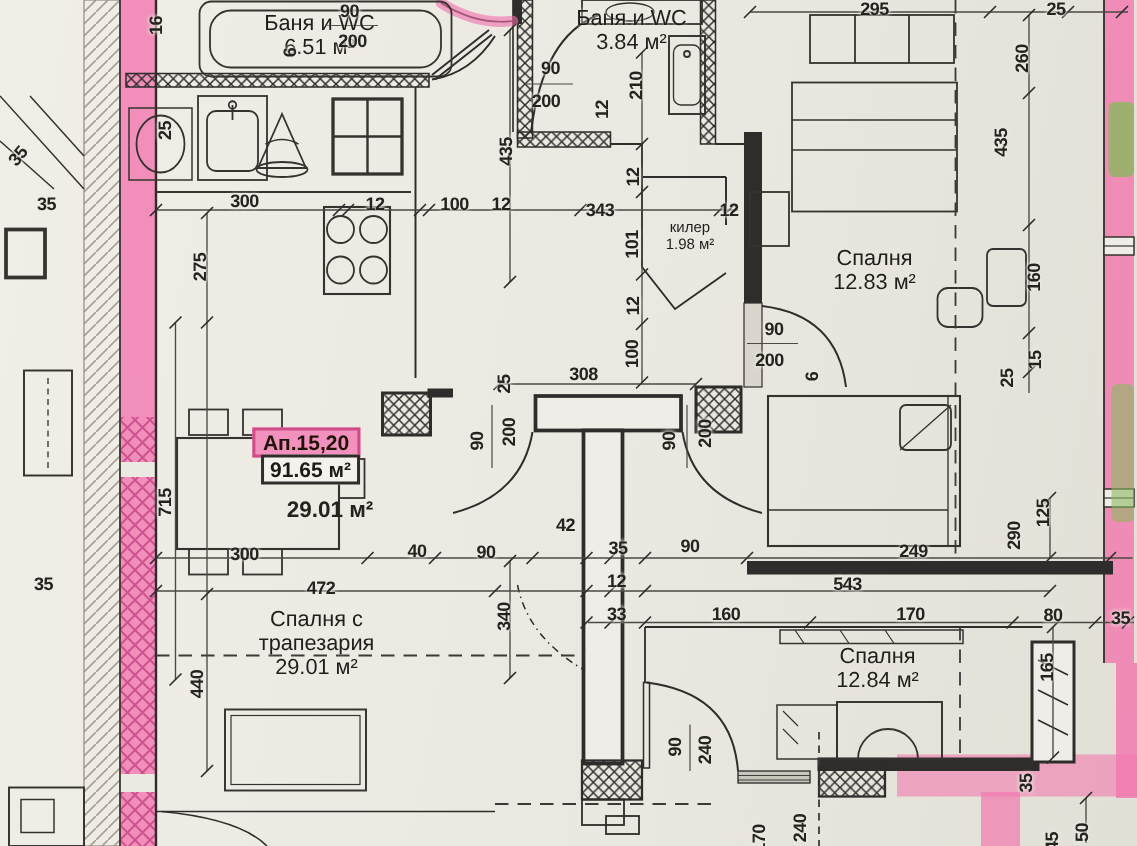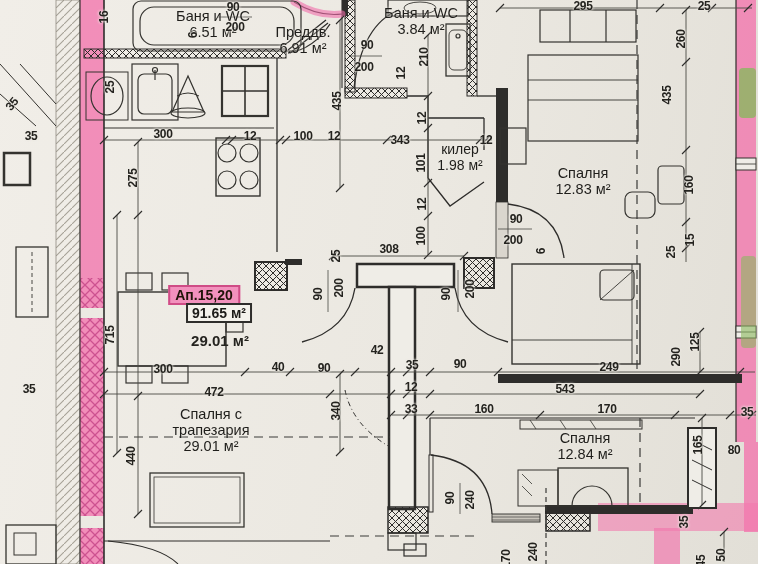--- a/index.html
+++ b/index.html
@@ -214,31 +214,27 @@
   </g>
 </svg>
 
 <div id="labels">
 
   <div class="room" style="left:213px;top:24px">
     <span>Баня и WC</span><br>
     <span>6.51 м²</span>
   </div>
 
-  <div class="room" style="left:303px;top:40px">
-    <span>Преддв.</span><br>
-    <span>6.91 м²</span>
-  </div>
 
   <div class="room" style="left:421px;top:21px">
     <span>Баня и WC</span><br>
     <span>3.84 м²</span>
   </div>
 
-  <div class="room" style="left:460px;top:158px;font-size:14px">
+  <div class="room" style="left:460px;top:158px;font-size:10px">
     <span>килер</span><br>
     <span>1.98 м²</span>
   </div>
 
   <div class="room" style="left:583px;top:181px">
     <span>Спалня</span><br>
     <span>12.83 м²</span>
   </div>
 
   <div class="room" style="left:211px;top:430px">
@@ -248,21 +244,21 @@
   </div>
 
   <div class="room" style="left:585px;top:446px">
     <span>Спалня</span><br>
     <span>12.84 м²</span>
   </div>
 
   <div class="unitlab" style="left:204px;top:295px">
     <span>Ап.15,20</span>
   </div>
-  <div class="areabox" style="left:219px;top:313px">
+  <div class="areabox" style="left:207px;top:313px">
     <span>91.65 м²</span>
   </div>
   <div class="innerarea" style="left:220px;top:340px">
     <span>29.01 м²</span>
   </div>
 
 <span class="dim" style="left: 233px; top: 7px; transform: translate(-50%, -50%) rotate(0deg);">90</span>
       <span class="dim" style="left: 235px; top: 27px; transform: translate(-50%, -50%) rotate(0deg);">200</span>
       <span class="dim" style="left: 163px; top: 134px; transform: translate(-50%, -50%) rotate(0deg);">300</span>
       <span class="dim" style="left: 250px; top: 136px; transform: translate(-50%, -50%) rotate(0deg);">12</span>
@@ -285,21 +281,21 @@
       <span class="dim" style="left: 377px; top: 350px; transform: translate(-50%, -50%) rotate(0deg);">42</span>
       <span class="dim" style="left: 412px; top: 365px; transform: translate(-50%, -50%) rotate(0deg);">35</span>
       <span class="dim" style="left: 460px; top: 364px; transform: translate(-50%, -50%) rotate(0deg);">90</span>
       <span class="dim" style="left: 609px; top: 367px; transform: translate(-50%, -50%) rotate(0deg);">249</span>
       <span class="dim" style="left: 214px; top: 392px; transform: translate(-50%, -50%) rotate(0deg);">472</span>
       <span class="dim" style="left: 411px; top: 387px; transform: translate(-50%, -50%) rotate(0deg);">12</span>
       <span class="dim" style="left: 565px; top: 389px; transform: translate(-50%, -50%) rotate(0deg);">543</span>
       <span class="dim" style="left: 411px; top: 409px; transform: translate(-50%, -50%) rotate(0deg);">33</span>
       <span class="dim" style="left: 484px; top: 409px; transform: translate(-50%, -50%) rotate(0deg);">160</span>
       <span class="dim" style="left: 607px; top: 409px; transform: translate(-50%, -50%) rotate(0deg);">170</span>
-      <span class="dim" style="left: 734px; top: 410px; transform: translate(-50%, -50%) rotate(0deg); margin-top: 40px;">80</span>
+      <span class="dim" style="left: 702px; top: 410px; transform: translate(-50%, -50%) rotate(0deg);">80</span>
       <span class="dim" style="left: 747px; top: 412px; transform: translate(-50%, -50%) rotate(0deg);">35</span>
       <span class="dim" style="left: 29px; top: 389px; transform: translate(-50%, -50%) rotate(0deg);">35</span>
       <span class="dim" style="left: 104px; top: 17px; transform: translate(-50%, -50%) rotate(-90deg);">16</span>
       <span class="dim" style="left: 110px; top: 87px; transform: translate(-50%, -50%) rotate(-90deg);">25</span>
       <span class="dim" style="left: 193px; top: 35px; transform: translate(-50%, -50%) rotate(-90deg);">6</span>
       <span class="dim" style="left: 337px; top: 101px; transform: translate(-50%, -50%) rotate(-90deg);">435</span>
       <span class="dim" style="left: 401px; top: 73px; transform: translate(-50%, -50%) rotate(-90deg);">12</span>
       <span class="dim" style="left: 424px; top: 57px; transform: translate(-50%, -50%) rotate(-90deg);">210</span>
       <span class="dim" style="left: 422px; top: 118px; transform: translate(-50%, -50%) rotate(-90deg);">12</span>
       <span class="dim" style="left: 421px; top: 163px; transform: translate(-50%, -50%) rotate(-90deg);">101</span>

